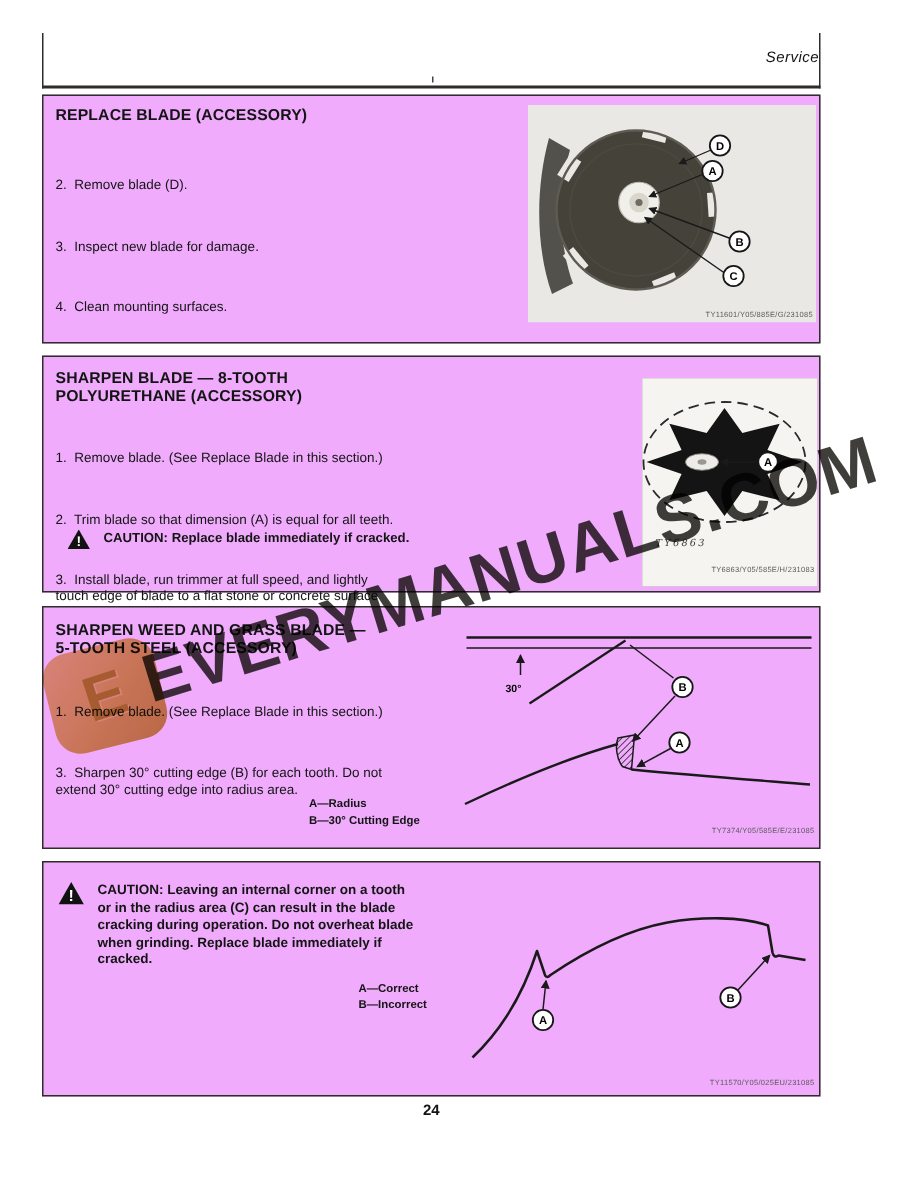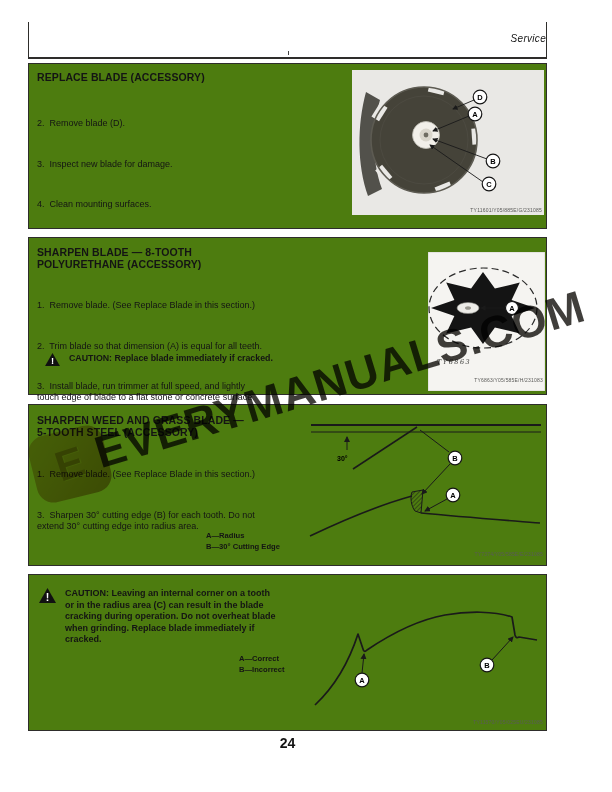--- a/index.html
+++ b/index.html
@@ -8,36 +8,36 @@
 
   
   .header{position:absolute;left:28px;top:22px;width:517px;height:35px;
           border-left:1.6px solid #2e2d2b;border-right:1.6px solid #2e2d2b;
           border-bottom:2.2px solid #2e2d2b;}
   .header-title{position:absolute;width:100%;top:11px;text-align:right;
           font-style:italic;font-size:10px;letter-spacing:.3px;}
   .header-tick{position:absolute;left:50%;bottom:2px;width:1.5px;height:4px;background:#444;}
 
   
-  .box{position:absolute;left:28px;width:519px;border:1.6px solid #2e2d2b;background:#4d7c0f;box-sizing:border-box;}
+  .box{position:absolute;left:28px;width:519px;border:1.6px solid #2e2d2b;background:#f0abfc;box-sizing:border-box;}
   .sec-title{position:absolute;font-weight:bold;font-size:10.5px;line-height:11.5px;
           white-space:pre-line;letter-spacing:.1px;}
   .steps{position:absolute;font-size:9px;line-height:11.2px;white-space:pre-wrap;}
   .steps p{margin:0 0 6.5px 0;}
   .caution-row{position:absolute;display:flex;align-items:flex-start;}
   .caution-text{font-weight:bold;font-size:8.8px;line-height:11.6px;white-space:pre-wrap;margin-left:9px;}
   .legend{position:absolute;font-weight:bold;font-size:7.6px;line-height:10.5px;}
   .fig-caption{position:absolute;font-size:5px;color:#5a5a58;text-align:right;letter-spacing:.2px;}
   .photo-label{position:absolute;font-family:"DejaVu Serif",serif;font-style:italic;
           font-size:6.5px;letter-spacing:1.5px;color:#3a3a38;}
   .figure{position:absolute;}
 
   
   .page-number{position:absolute;top:735px;left:28px;width:519px;text-align:center;
-          font-weight:bold;font-size:14px;}
+          font-weight:bold;font-size:10px;}
 
   
   .watermark-text{position:absolute;left:98px;top:428px;font-weight:bold;font-size:45px;
           letter-spacing:1px;color:rgba(30,28,25,.85);transform:rotate(-17deg);
           transform-origin:0 60%;z-index:40;mix-blend-mode:multiply;white-space:nowrap;}
   .watermark-logo{position:absolute;left:32px;top:430px;width:76px;height:68px;
           transform:rotate(-14deg);z-index:39;mix-blend-mode:multiply;border-radius:17px;
           background:linear-gradient(135deg,#e6c175 0%,#d3a94f 55%,#c1953d 100%);
           display:flex;align-items:center;justify-content:center;opacity:.95;}
   .watermark-logo .glyph{font-weight:bold;font-size:42px;color:#ad8226;

